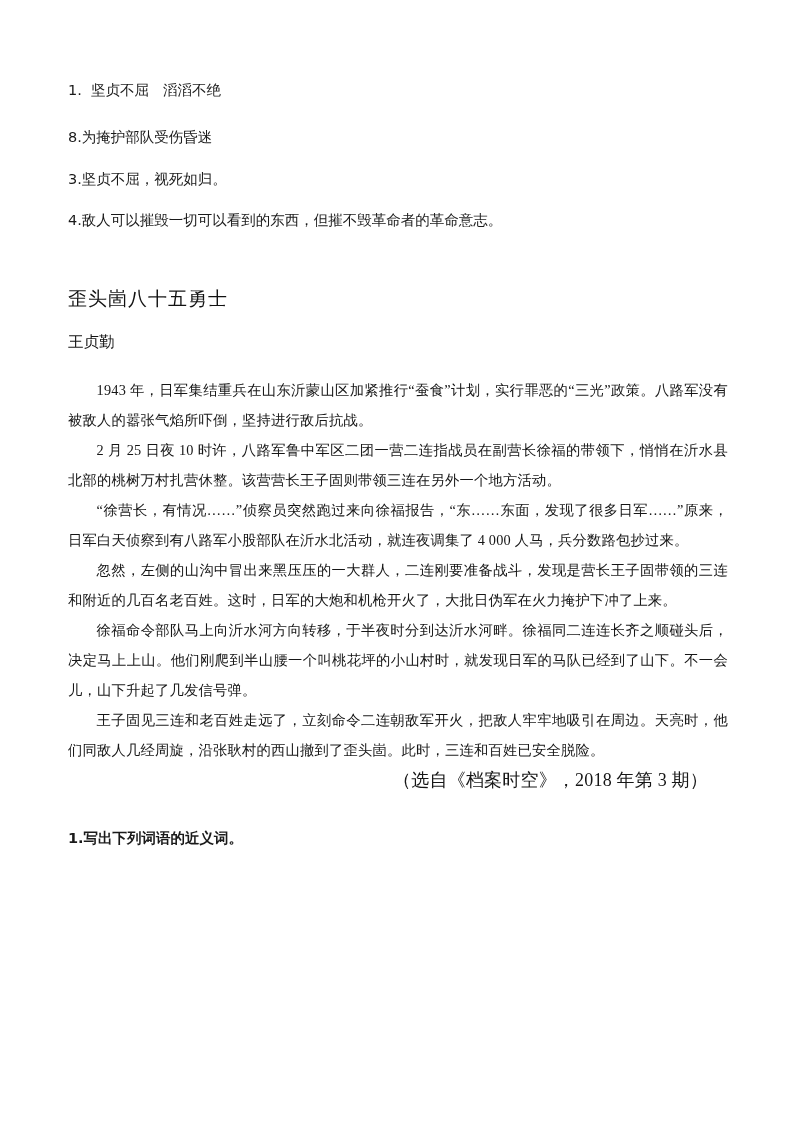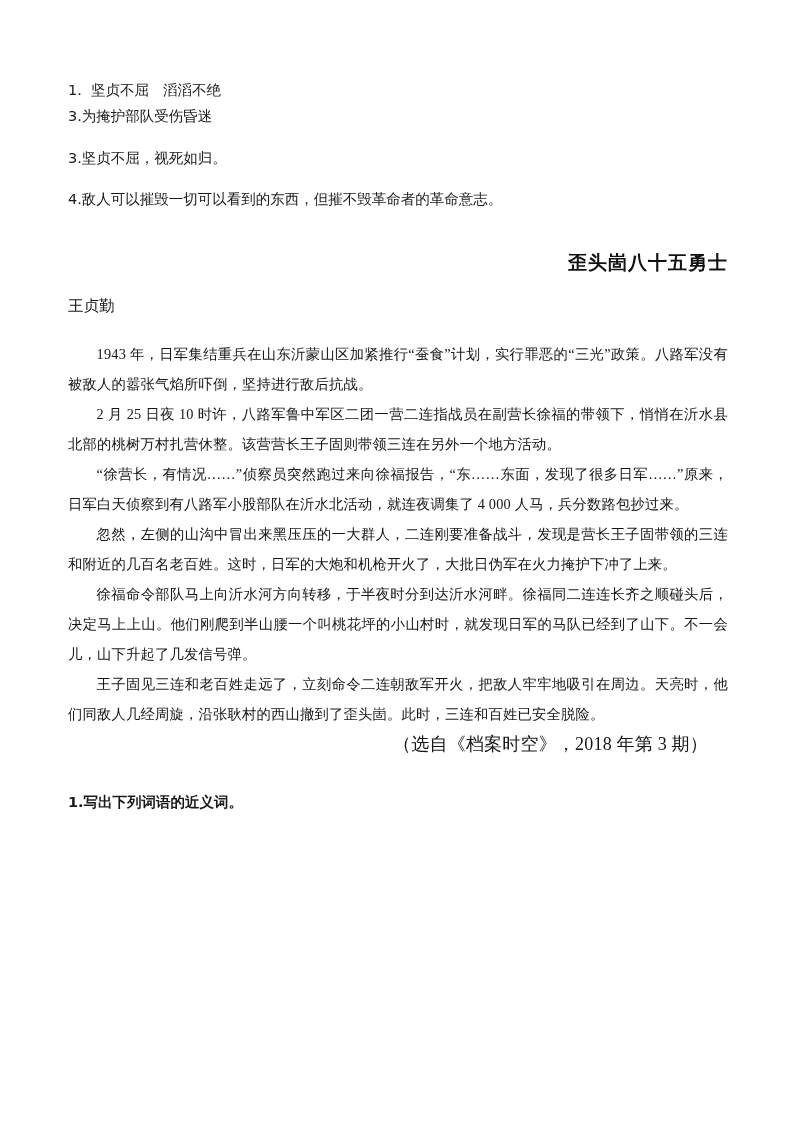--- a/index.html
+++ b/index.html
@@ -35,31 +35,31 @@
     font-family: "DejaVu Sans", "Liberation Sans", sans-serif;
     font-size: 14.5px;
     color: #1a1a1a;
   }
   .answer-line {
     margin: 0 0 20px 0;
     line-height: 1.5;
     white-space: pre;
   }
   .answer-line.first {
-    margin-bottom: 4px;
+    margin-bottom: 25px;
   }
 
   
   .article-title {
-    text-align: right;
+    text-align: left;
     font-family: "DejaVu Sans", "Liberation Sans", sans-serif;
-    font-weight: bold;
+    font-weight: normal;
     font-size: 19px;
     letter-spacing: 1px;
-    margin: 39px 0 0 0;
+    margin: 54px 0 0 0;
     color: #111;
   }
   .article-author {
     text-align: left;
     font-family: "DejaVu Sans", "Liberation Sans", sans-serif;
     font-size: 15.5px;
     margin: 20px 0 0 0;
     color: #111;
   }
 
@@ -98,21 +98,21 @@
   }
 </style>
 </head>
 <body>
 
 <div class="page">
   <div class="content">
 
     <div class="answers">
       <div class="answer-line first">1.  坚贞不屈   滔滔不绝</div>
-      <div class="answer-line">3.为掩护部队受伤昏迷</div>
+      <div class="answer-line">8.为掩护部队受伤昏迷</div>
       <div class="answer-line">3.坚贞不屈，视死如归。</div>
       <div class="answer-line">4.敌人可以摧毁一切可以看到的东西，但摧不毁革命者的革命意志。</div>
     </div>
 
     <h1 class="article-title">歪头崮八十五勇士</h1>
     <div class="article-author">王贞勤</div>
 
     <div class="body-text">
       <p>1943 年，日军集结重兵在山东沂蒙山区加紧推行“蚕食”计划，实行罪恶的“三光”政策。八路军没有被敌人的嚣张气焰所吓倒，坚持进行敌后抗战。</p>
       <p>2 月 25 日夜 10 时许，八路军鲁中军区二团一营二连指战员在副营长徐福的带领下，悄悄在沂水县北部的桃树万村扎营休整。该营营长王子固则带领三连在另外一个地方活动。</p>

